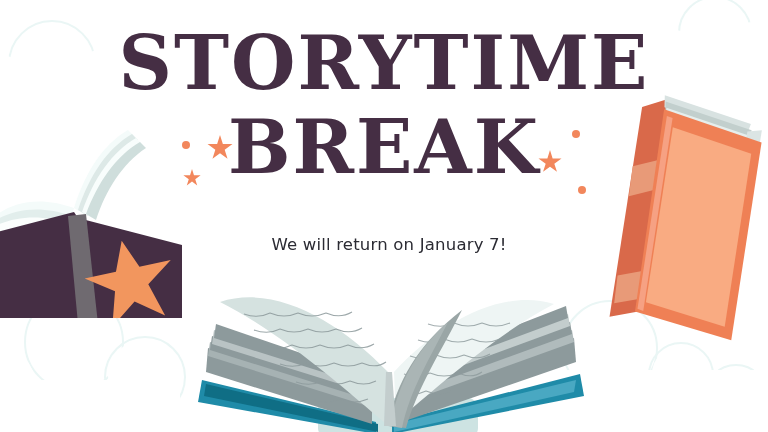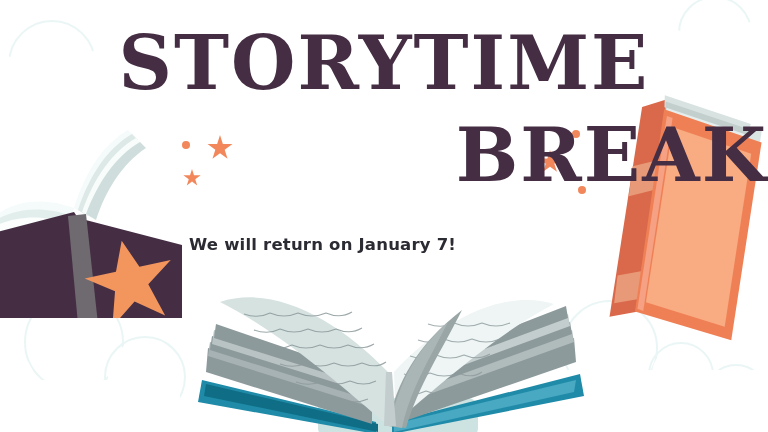--- a/index.html
+++ b/index.html
@@ -58,32 +58,32 @@
   }
   .title-line {
     color: #452e44;
     font-family: "DejaVu Serif", serif;
     font-weight: bold;
     letter-spacing: 2px;
     line-height: 0.96;
     white-space: nowrap;
   }
   #title-line-1 { font-size: 74px; }
-  #title-line-2 { font-size: 74px; margin-top: 21px; text-align: right; }
+  #title-line-2 { font-size: 74px; margin-top: 13px; }
 
   
   #subtitle-banner {
     position: absolute;
     left: 189px; top: 226px;
     width: 400px; height: 36px;
     background: #ffffff;
     display: flex;
     align-items: center;
+    justify-content: center;
     z-index: 45;
-    font-weight: bold;
   }
   #subtitle-text {
     color: #2b2b33;
     font-family: "DejaVu Sans", sans-serif;
     font-size: 16.5px;
     letter-spacing: 0.2px;
     white-space: nowrap;
   }
 
   

